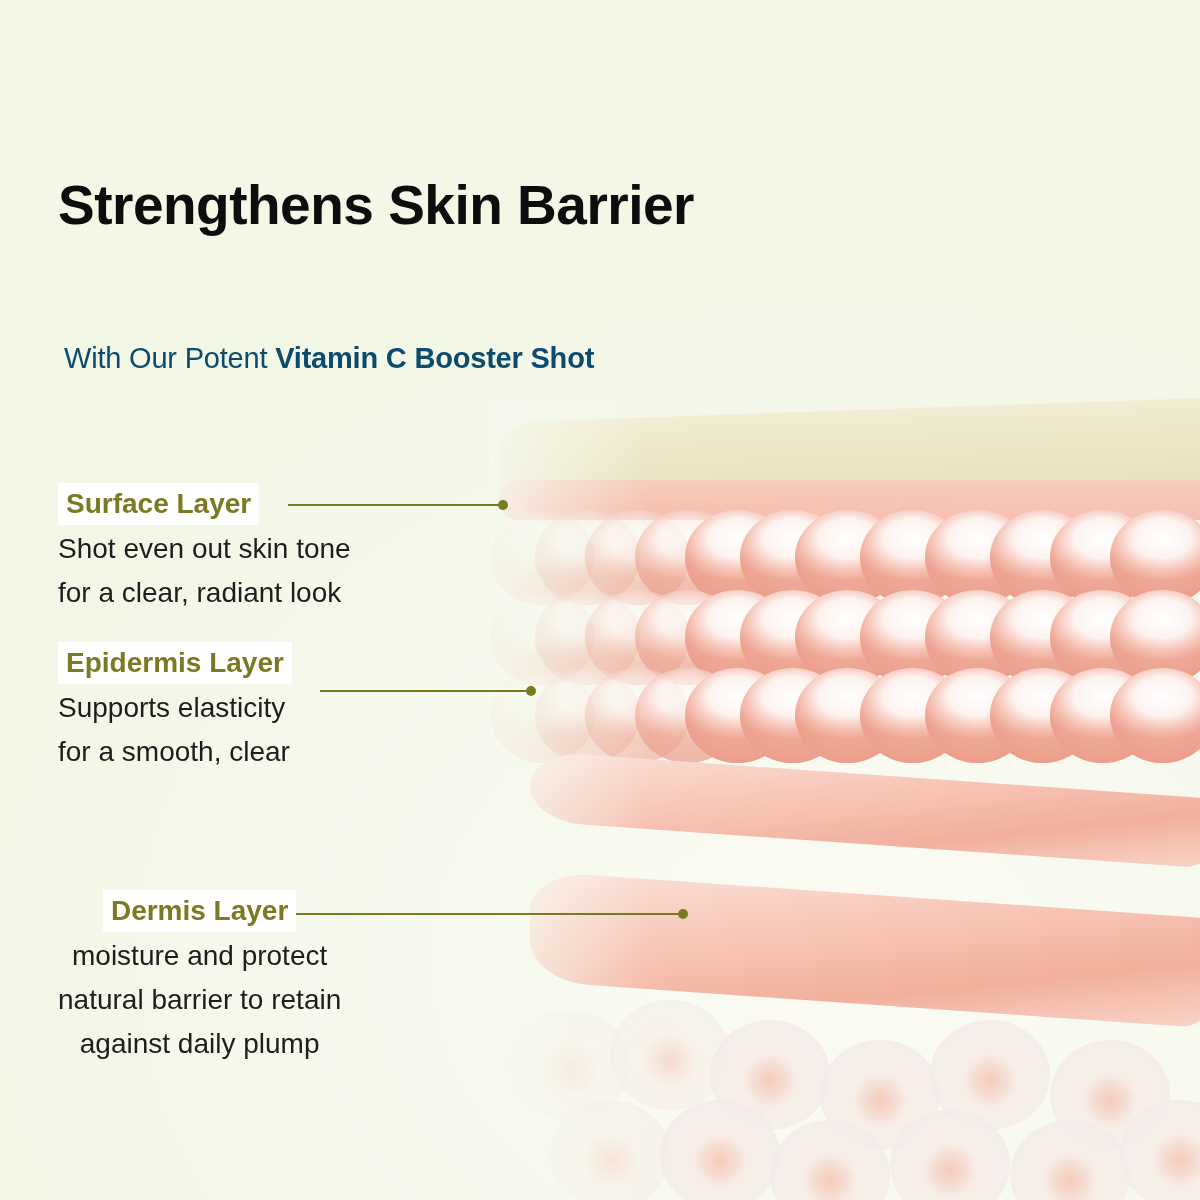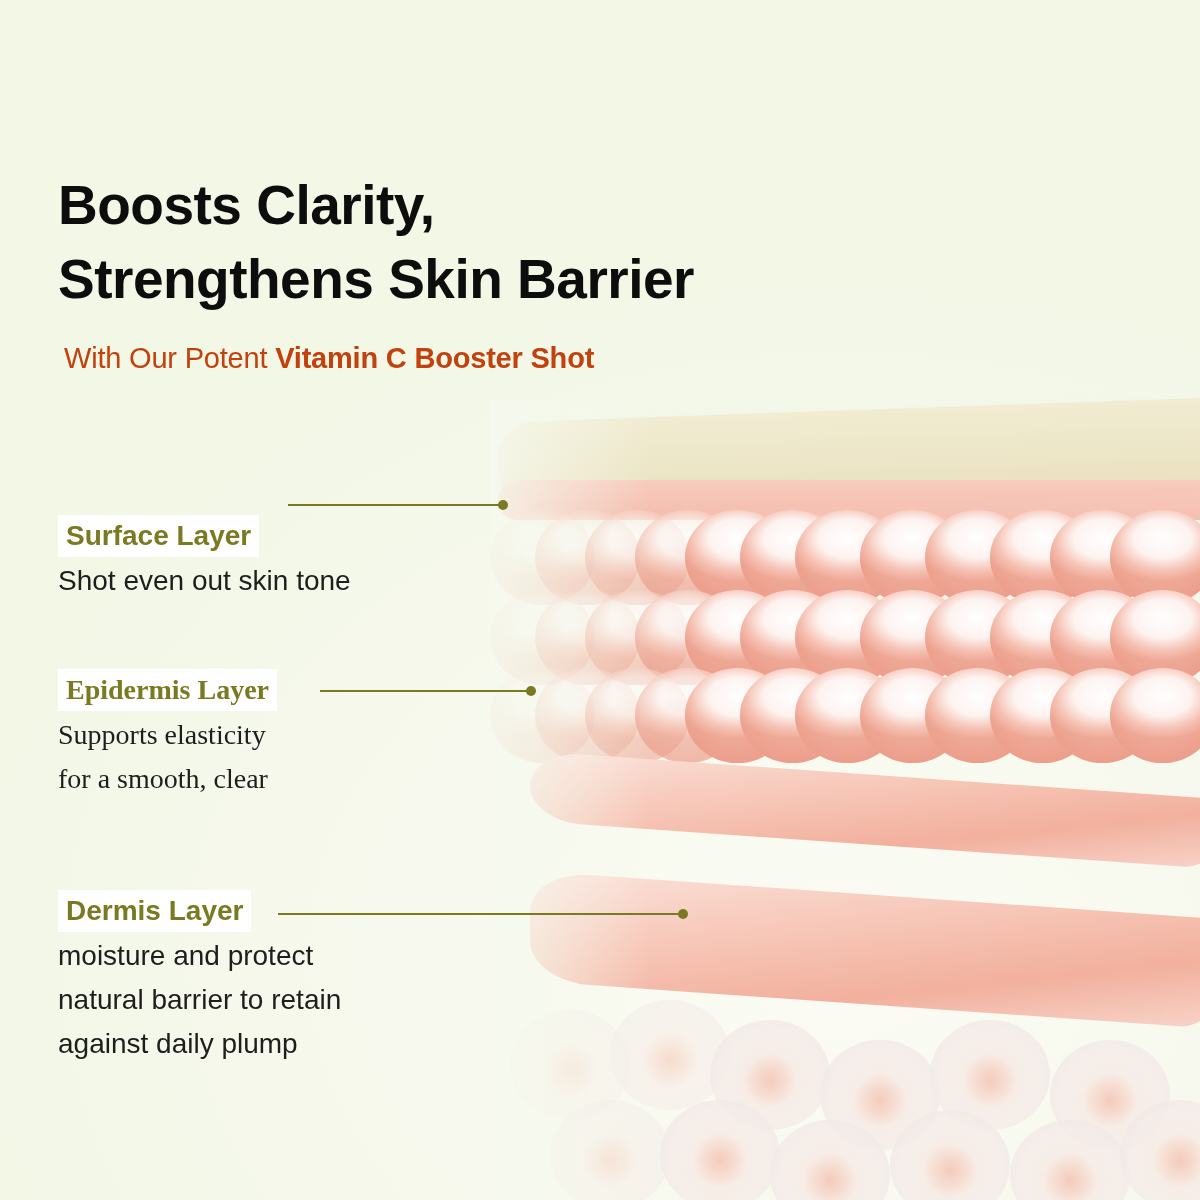--- a/index.html
+++ b/index.html
@@ -10,21 +10,21 @@
     font-family: "Liberation Sans", "DejaVu Sans", sans-serif;
     color:#151515;
   }
   .headline {
     position:absolute; left:58px; top:168px;
     font-size:55px; font-weight:700; line-height:74px; letter-spacing:-0.5px;
     color:#0d0d0d;
   }
   .subhead {
     position:absolute; left:64px; top:338px;
-    font-size:29px; line-height:40px; color:#c2410c; letter-spacing:-0.2px;
+    font-size:29px; line-height:40px; color:#0c4a6e; letter-spacing:-0.2px;
   }
   .subhead b { font-weight:700; }
 
   .layer { position:absolute; left:58px; }
   .layer-label {
     display:inline-block; background:#ffffff;
     color:#7a7a22; font-weight:700; font-size:28px;
     padding:4px 8px 4px 8px; line-height:34px;
   }
   .layer-desc {
@@ -72,21 +72,20 @@
   }
   .fade-left {
     position:absolute; left:0; top:0; width:160px; height:800px;
     background: linear-gradient(90deg, rgba(246,249,238,0.85), rgba(246,249,238,0));
   }
 </style>
 </head>
 <body>
 
 <h1 class="headline">
-  <div>Boosts Clarity,</div>
   <div>Strengthens Skin Barrier</div>
 </h1>
 
 <p class="subhead">
   <span>With Our Potent</span>
   <b>Vitamin C Booster Shot</b>
 </p>
 
 <div class="illus">
   <div class="slab surface"></div>
@@ -157,35 +156,36 @@
 
 <div class="leader" style="left:288px;top:504px;width:214px;"></div>
 <div class="leader-dot" style="left:498px;top:500px;"></div>
 
 <div class="leader" style="left:320px;top:690px;width:210px;"></div>
 <div class="leader-dot" style="left:526px;top:686px;"></div>
 
 <div class="leader" style="left:278px;top:913px;width:404px;"></div>
 <div class="leader-dot" style="left:678px;top:909px;"></div>
 
-<div class="layer" style="top:483px;margin-top:32px;">
+<div class="layer" style="top:483px;">
   <div class="layer-label">Surface Layer</div>
   <div class="layer-desc">
     <div>Shot even out skin tone</div>
+    <div>for a clear, radiant look</div>
   </div>
 </div>
 
-<div class="layer" style="top:669px;font-family:Liberation Serif, serif;">
+<div class="layer" style="top:642px;">
   <div class="layer-label">Epidermis Layer</div>
   <div class="layer-desc">
     <div>Supports elasticity</div>
     <div>for a smooth, clear</div>
   </div>
 </div>
 
-<div class="layer" style="top:890px;">
+<div class="layer" style="top:890px;text-align:center;">
   <div class="layer-label">Dermis Layer</div>
   <div class="layer-desc">
     <div>moisture and protect</div>
     <div>natural barrier to retain</div>
     <div>against daily plump</div>
   </div>
 </div>
 
 </body></html>

